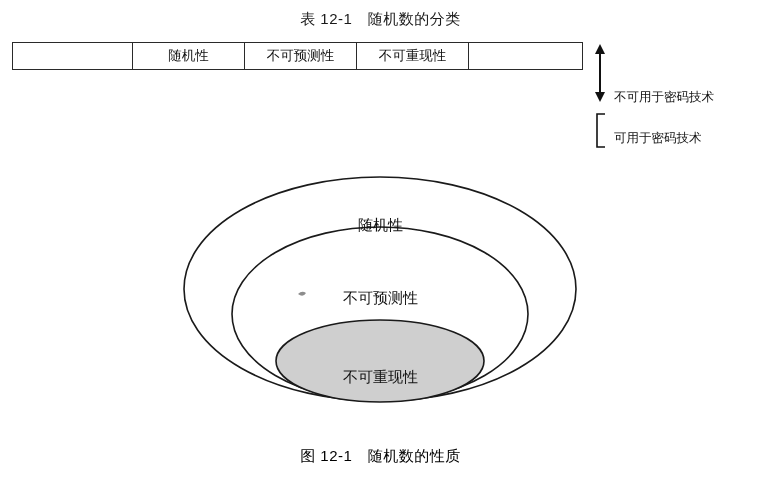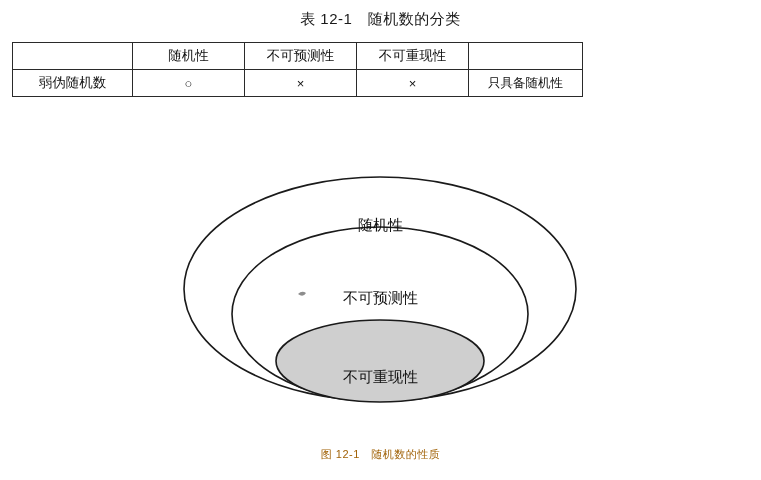--- a/index.html
+++ b/index.html
@@ -127,23 +127,23 @@
   .ell-label.l2 { left: 0; width: 761px; top: 123px; }
   .ell-label.l3 { left: 0; width: 761px; top: 202px; }
 
   
   .fig-caption {
     position: absolute;
     top: 447px;
     left: 0;
     width: 761px;
     text-align: center;
-    font-size: 11px;
+    font-size: 15px;
     letter-spacing: 0.5px;
-    color: #a16207;
+    color: #000000;
   }
 </style>
 </head>
 <body>
 
 <div class="page">
 
   <div class="table-caption">表 12-1　随机数的分类</div>
 
   <div class="table-wrap">
@@ -158,31 +158,38 @@
       <thead>
         <tr>
           <th class="corner"></th>
           <th>随机性</th>
           <th>不可预测性</th>
           <th>不可重现性</th>
           <th></th>
         </tr>
       </thead>
       <tbody>
-        <tr>
-          <td class="rowhead">弱伪随机数</td>
-          <td class="mark">○</td>
-          <td class="mark">×</td>
-          <td class="mark">×</td>
-          <td class="note">只具备随机性</td>
-        </tr>
       </tbody>
     </table>
   </div>
 
+  <div class="annot">
+    <div class="arrow-col">
+      <svg width="16" height="110" viewBox="0 0 16 110">
+
+        <line x1="8" y1="10" x2="8" y2="52" stroke="#111" stroke-width="2"></line>
+        <polygon points="8,2 3,12 13,12" fill="#111"></polygon>
+        <polygon points="8,60 3,50 13,50" fill="#111"></polygon>
+
+        <path d="M 13 72 L 5 72 L 5 105 L 13 105" fill="none" stroke="#111" stroke-width="1.6"></path>
+      </svg>
+    </div>
+    <div class="annot-label one">不可用于密码技术</div>
+    <div class="annot-label two">可用于密码技术</div>
+  </div>
 
   <div class="figure">
     <svg width="761" height="265" viewBox="0 0 761 265">
       <ellipse cx="380" cy="123" rx="196" ry="112" fill="#ffffff" stroke="#1a1a1a" stroke-width="1.6"></ellipse>
       <ellipse cx="380" cy="148" rx="148" ry="87" fill="#ffffff" stroke="#1a1a1a" stroke-width="1.6"></ellipse>
       <ellipse cx="380" cy="195" rx="104" ry="41" fill="#cfcfcf" stroke="#1a1a1a" stroke-width="1.6"></ellipse>
       <path d="M 298 128 q 4 -4 8 -1 q -3 5 -8 1 z" fill="#8d8d8d"></path>
     </svg>
     <div class="ell-label l1">随机性</div>
     <div class="ell-label l2">不可预测性</div>

